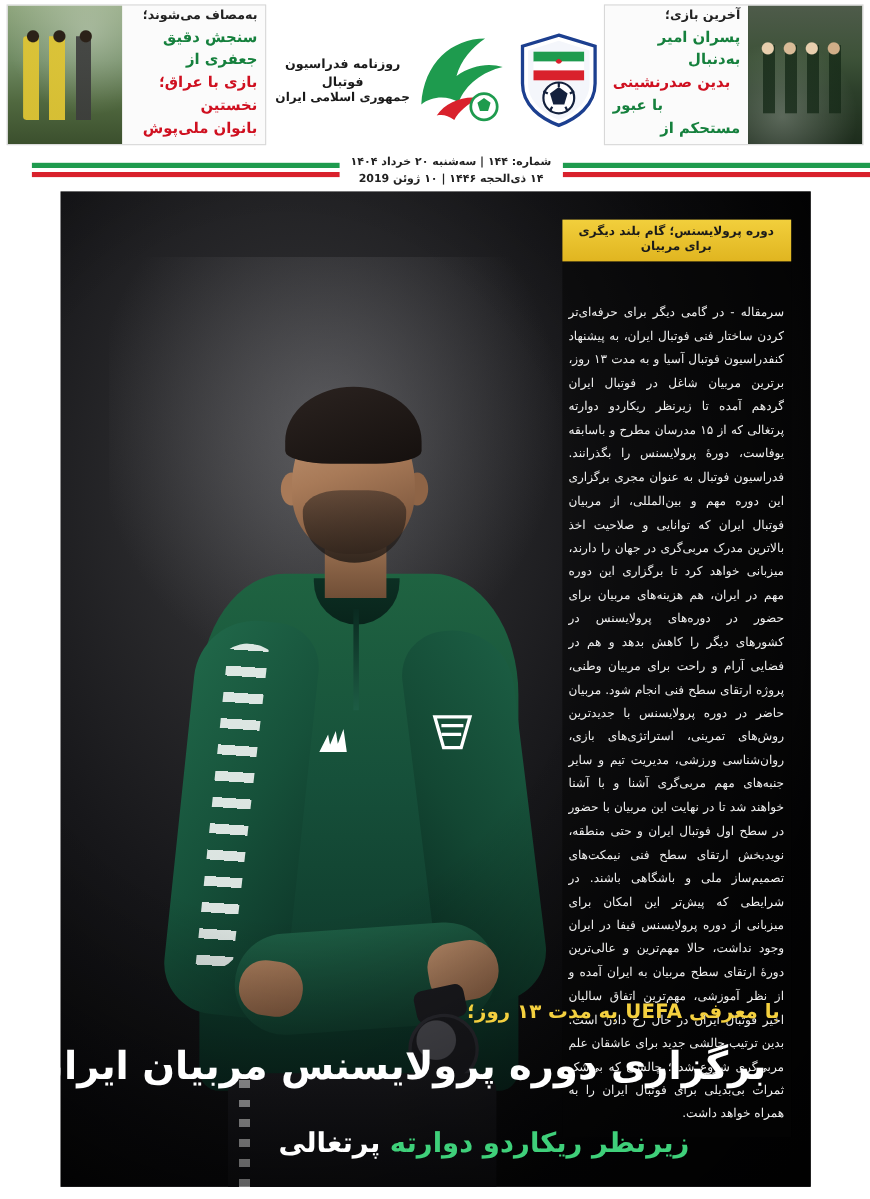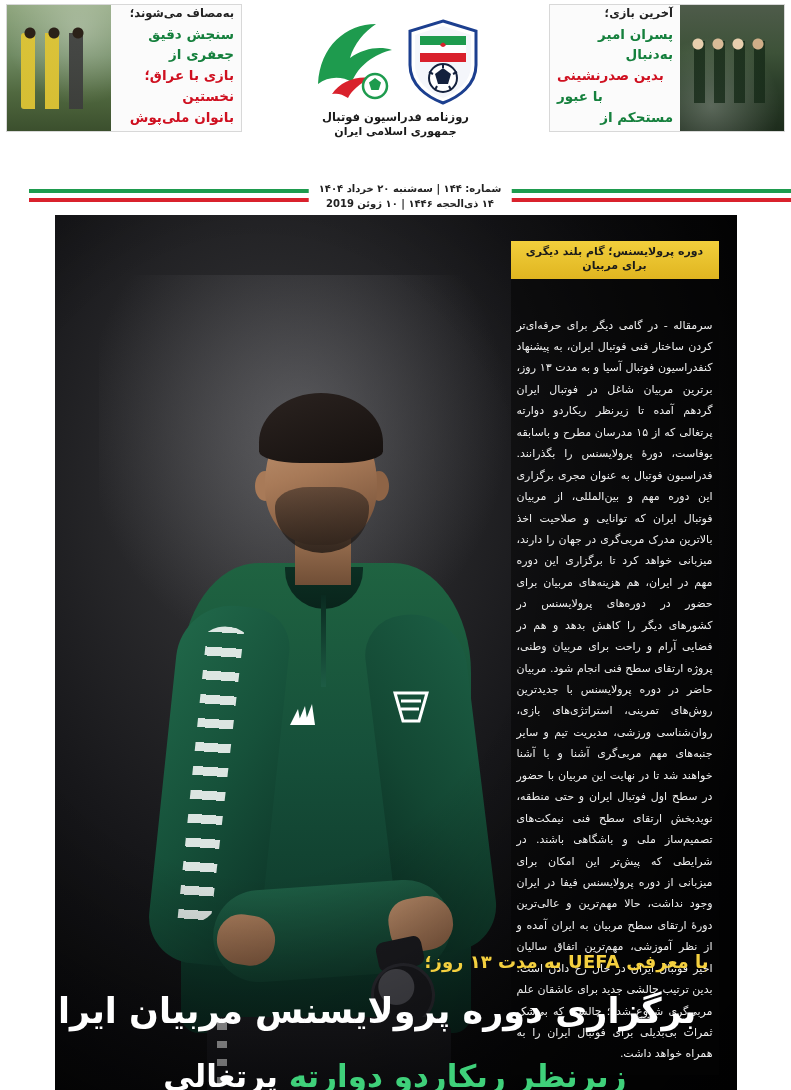--- a/index.html
+++ b/index.html
@@ -127,23 +127,23 @@
   }
   .teaser-accent {
     color: #cf1020;
     font-weight: bold;
   }
 
   
   .brand {
     flex: 1 1 auto;
     display: flex;
-    flex-direction: column;
+    flex-direction: row;
     align-items: center;
-    justify-content: flex-end;
+    justify-content: center;
     padding-top: 2px;
   }
   .brand-logos {
     display: flex;
     flex-direction: row;
     align-items: center;
     justify-content: center;
     gap: 8px;
     height: 92px;
   }
@@ -178,21 +178,20 @@
     color: #1a1a1a;
     font-weight: bold;
     letter-spacing: 1.5px;
   }
 
   
   .tricolor-wrap {
     width: 762px;
     position: relative;
     height: 34px;
-    margin-top: 41px;
   }
   .tricolor {
     position: absolute;
     left: 0; top: 8px;
     width: 791px;
     height: 13px;
     background: linear-gradient(180deg, #1e9b4e 0 33.3%, #ffffff 33.3% 66.6%, #d9212c 66.6% 100%);
   }
   .issue-box {
     position: absolute;
@@ -455,21 +454,21 @@
     line-height: 1.25;
     white-space: nowrap;
   }
   .cover-head2 {
     position: absolute;
     right: 110px;
     bottom: 24px;
     direction: rtl;
     text-align: right;
     width: 600px;
-    font-size: 31px;
+    font-size: 25px;
     font-weight: bold;
     line-height: 1.25;
     color: #ffffff;
     white-space: nowrap;
   }
   .hl-green { color: #3fd07a; }
   .hl-white { color: #ffffff; }
 </style>
 </head>
 <body>

